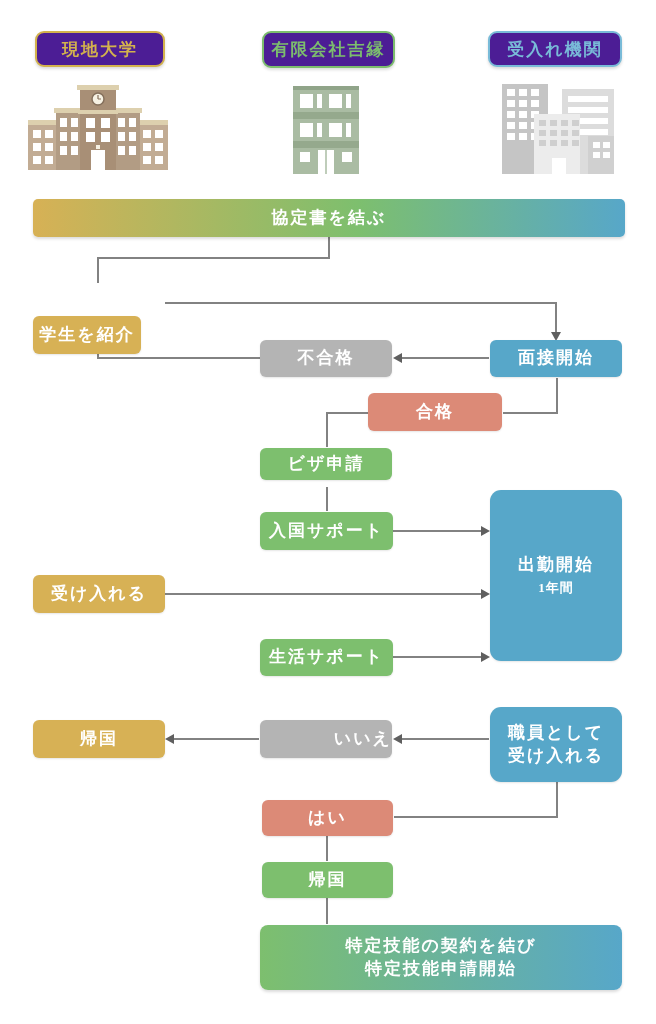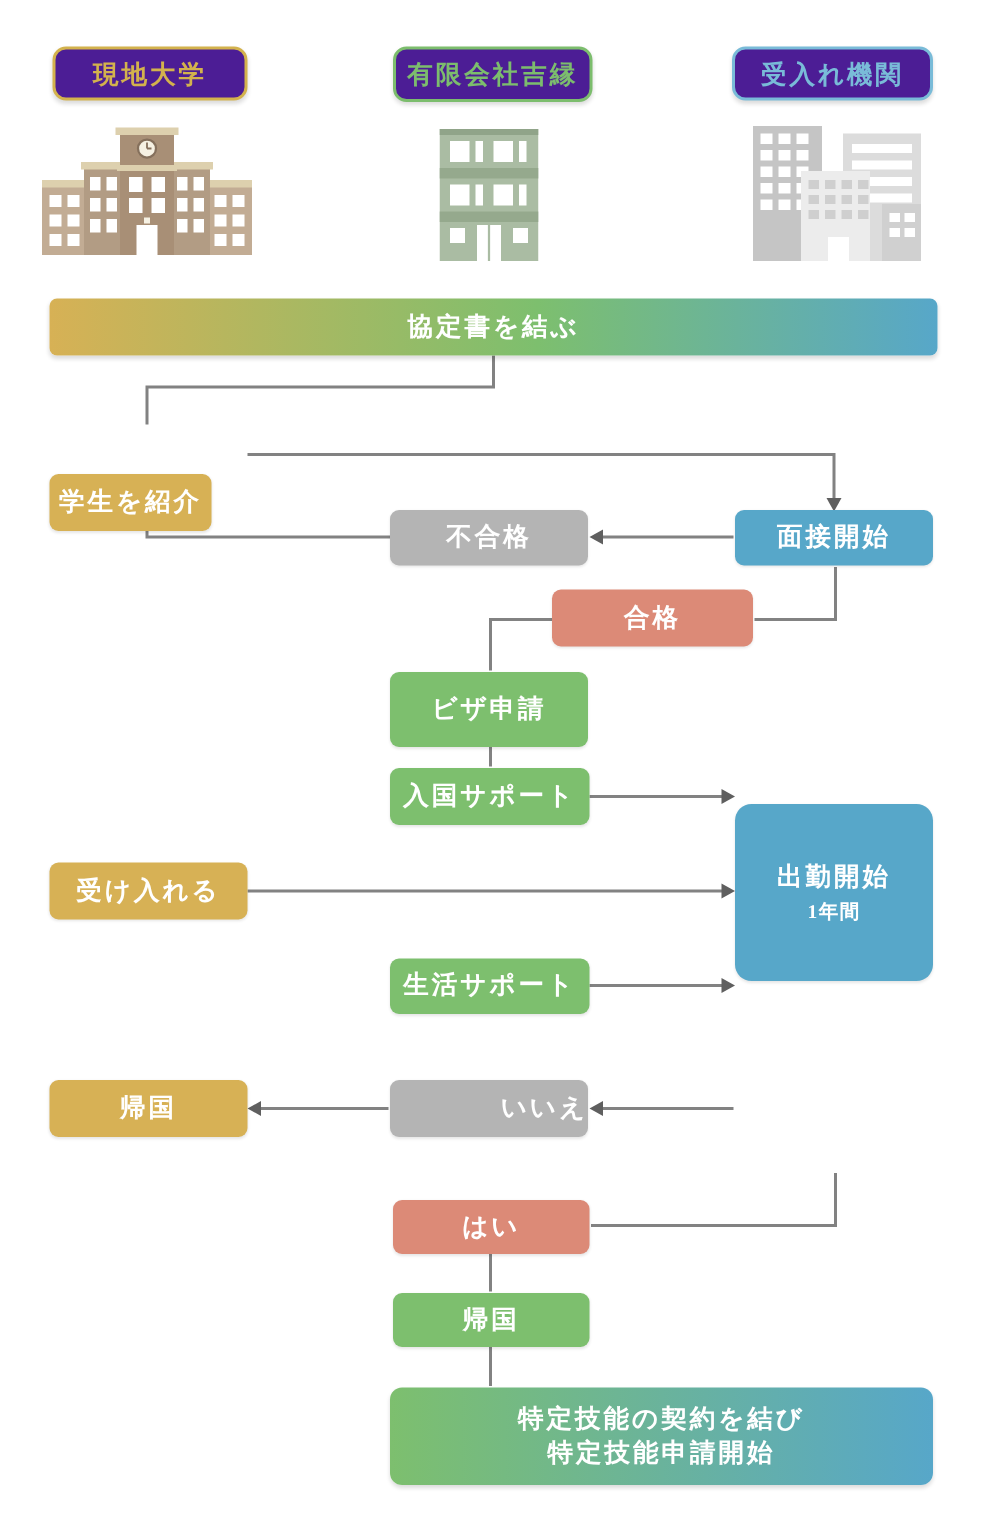--- a/index.html
+++ b/index.html
@@ -228,49 +228,53 @@
   </div>
 
   <div class="node blue" style="left:490px; top:340px; width:132px; height:37px;">
     <span>面接開始</span>
   </div>
 
   <div class="node salmon" style="left:368px; top:393px; width:134px; height:38px;">
     <span>合格</span>
   </div>
 
-  <div class="node green" style="left:260px; top:448px; width:132px; height:50px;">
+  <div class="node green" style="left:260px; top:448px; width:132px; height:32px;">
     <span>ビザ申請</span>
   </div>
 
   <div class="node green" style="left:260px; top:512px; width:133px; height:38px;">
     <span>入国サポート</span>
   </div>
 
-  <div class="node blue big-radius" style="left:490px; top:536px; width:132px; height:118px;">
+  <div class="node blue big-radius" style="left:490px; top:490px; width:132px; height:171px;">
     <span>出勤開始</span>
     <span class="sub">1年間</span>
   </div>
 
   <div class="node gold" style="left:33px; top:575px; width:132px; height:38px;">
     <span>受け入れる</span>
   </div>
 
   <div class="node green" style="left:260px; top:639px; width:133px; height:37px;">
     <span>生活サポート</span>
   </div>
 
   <div class="node gold" style="left:33px; top:720px; width:132px; height:38px;">
     <span>帰国</span>
   </div>
 
   <div class="node gray" style="left:260px; top:720px; width:132px; height:38px;align-items:flex-end;">
     <span>いいえ</span>
   </div>
 
+  <div class="node blue big-radius" style="left:490px; top:707px; width:132px; height:75px;">
+    <span>職員として</span>
+    <span>受け入れる</span>
+  </div>
 
   <div class="node salmon" style="left:262px; top:800px; width:131px; height:36px;">
     <span>はい</span>
   </div>
 
   <div class="node green" style="left:262px; top:862px; width:131px; height:36px;">
     <span>帰国</span>
   </div>
 
   <div class="node grad-bottom" style="left:260px; top:925px; width:362px; height:65px; border-radius:8px;">

